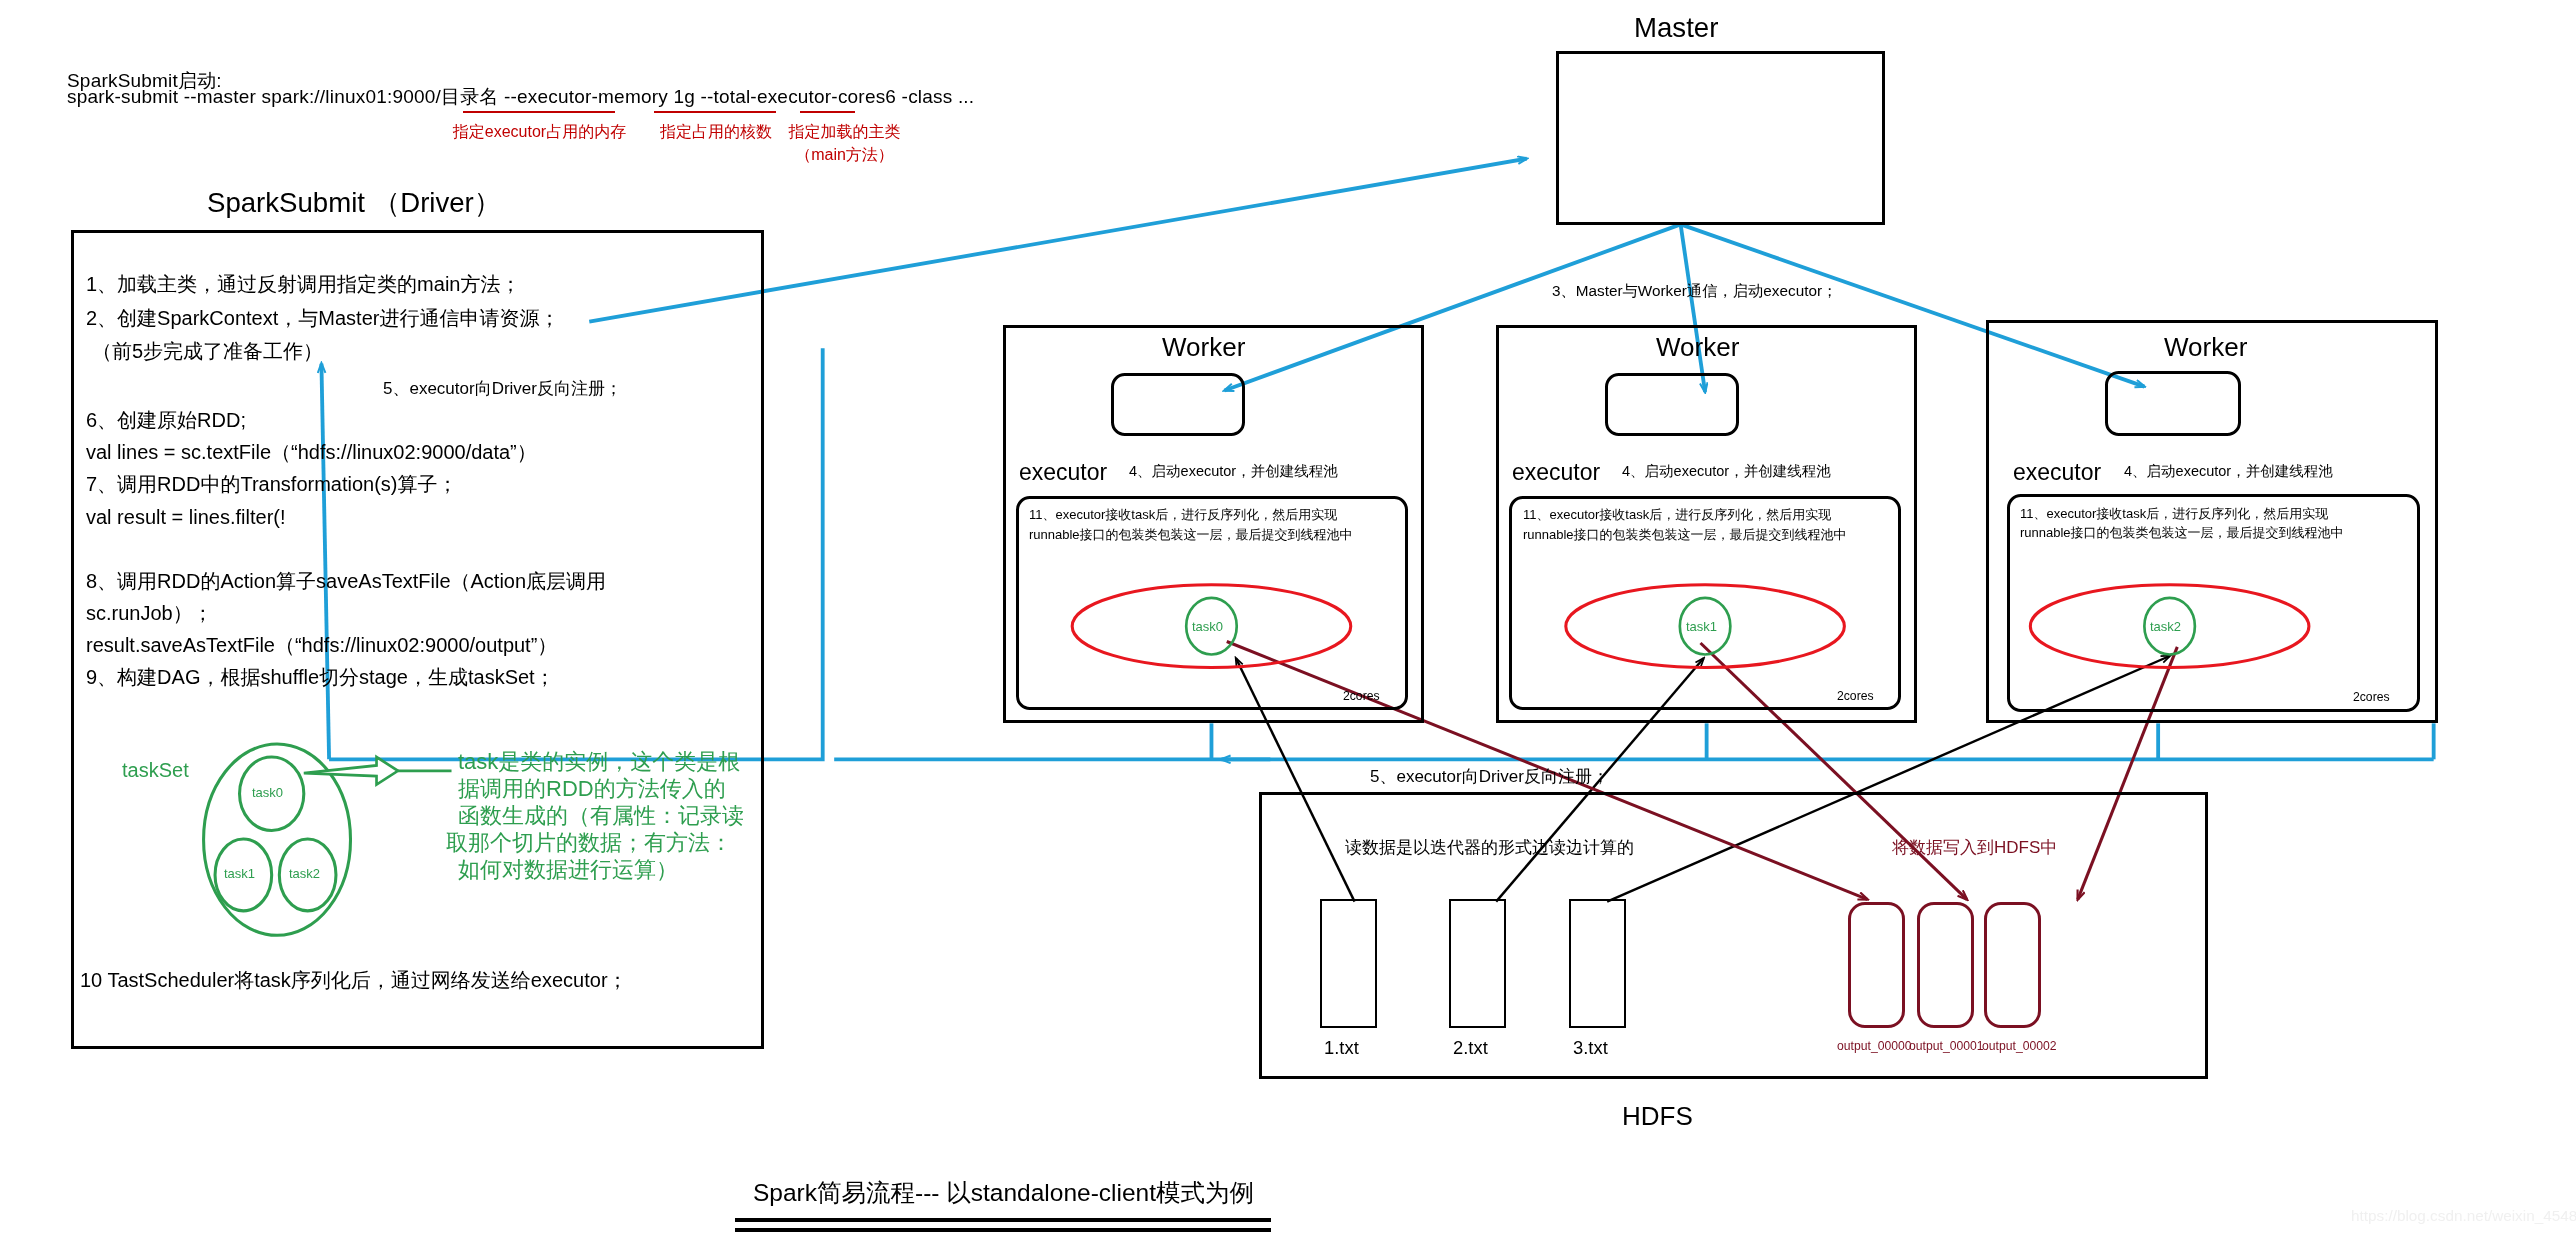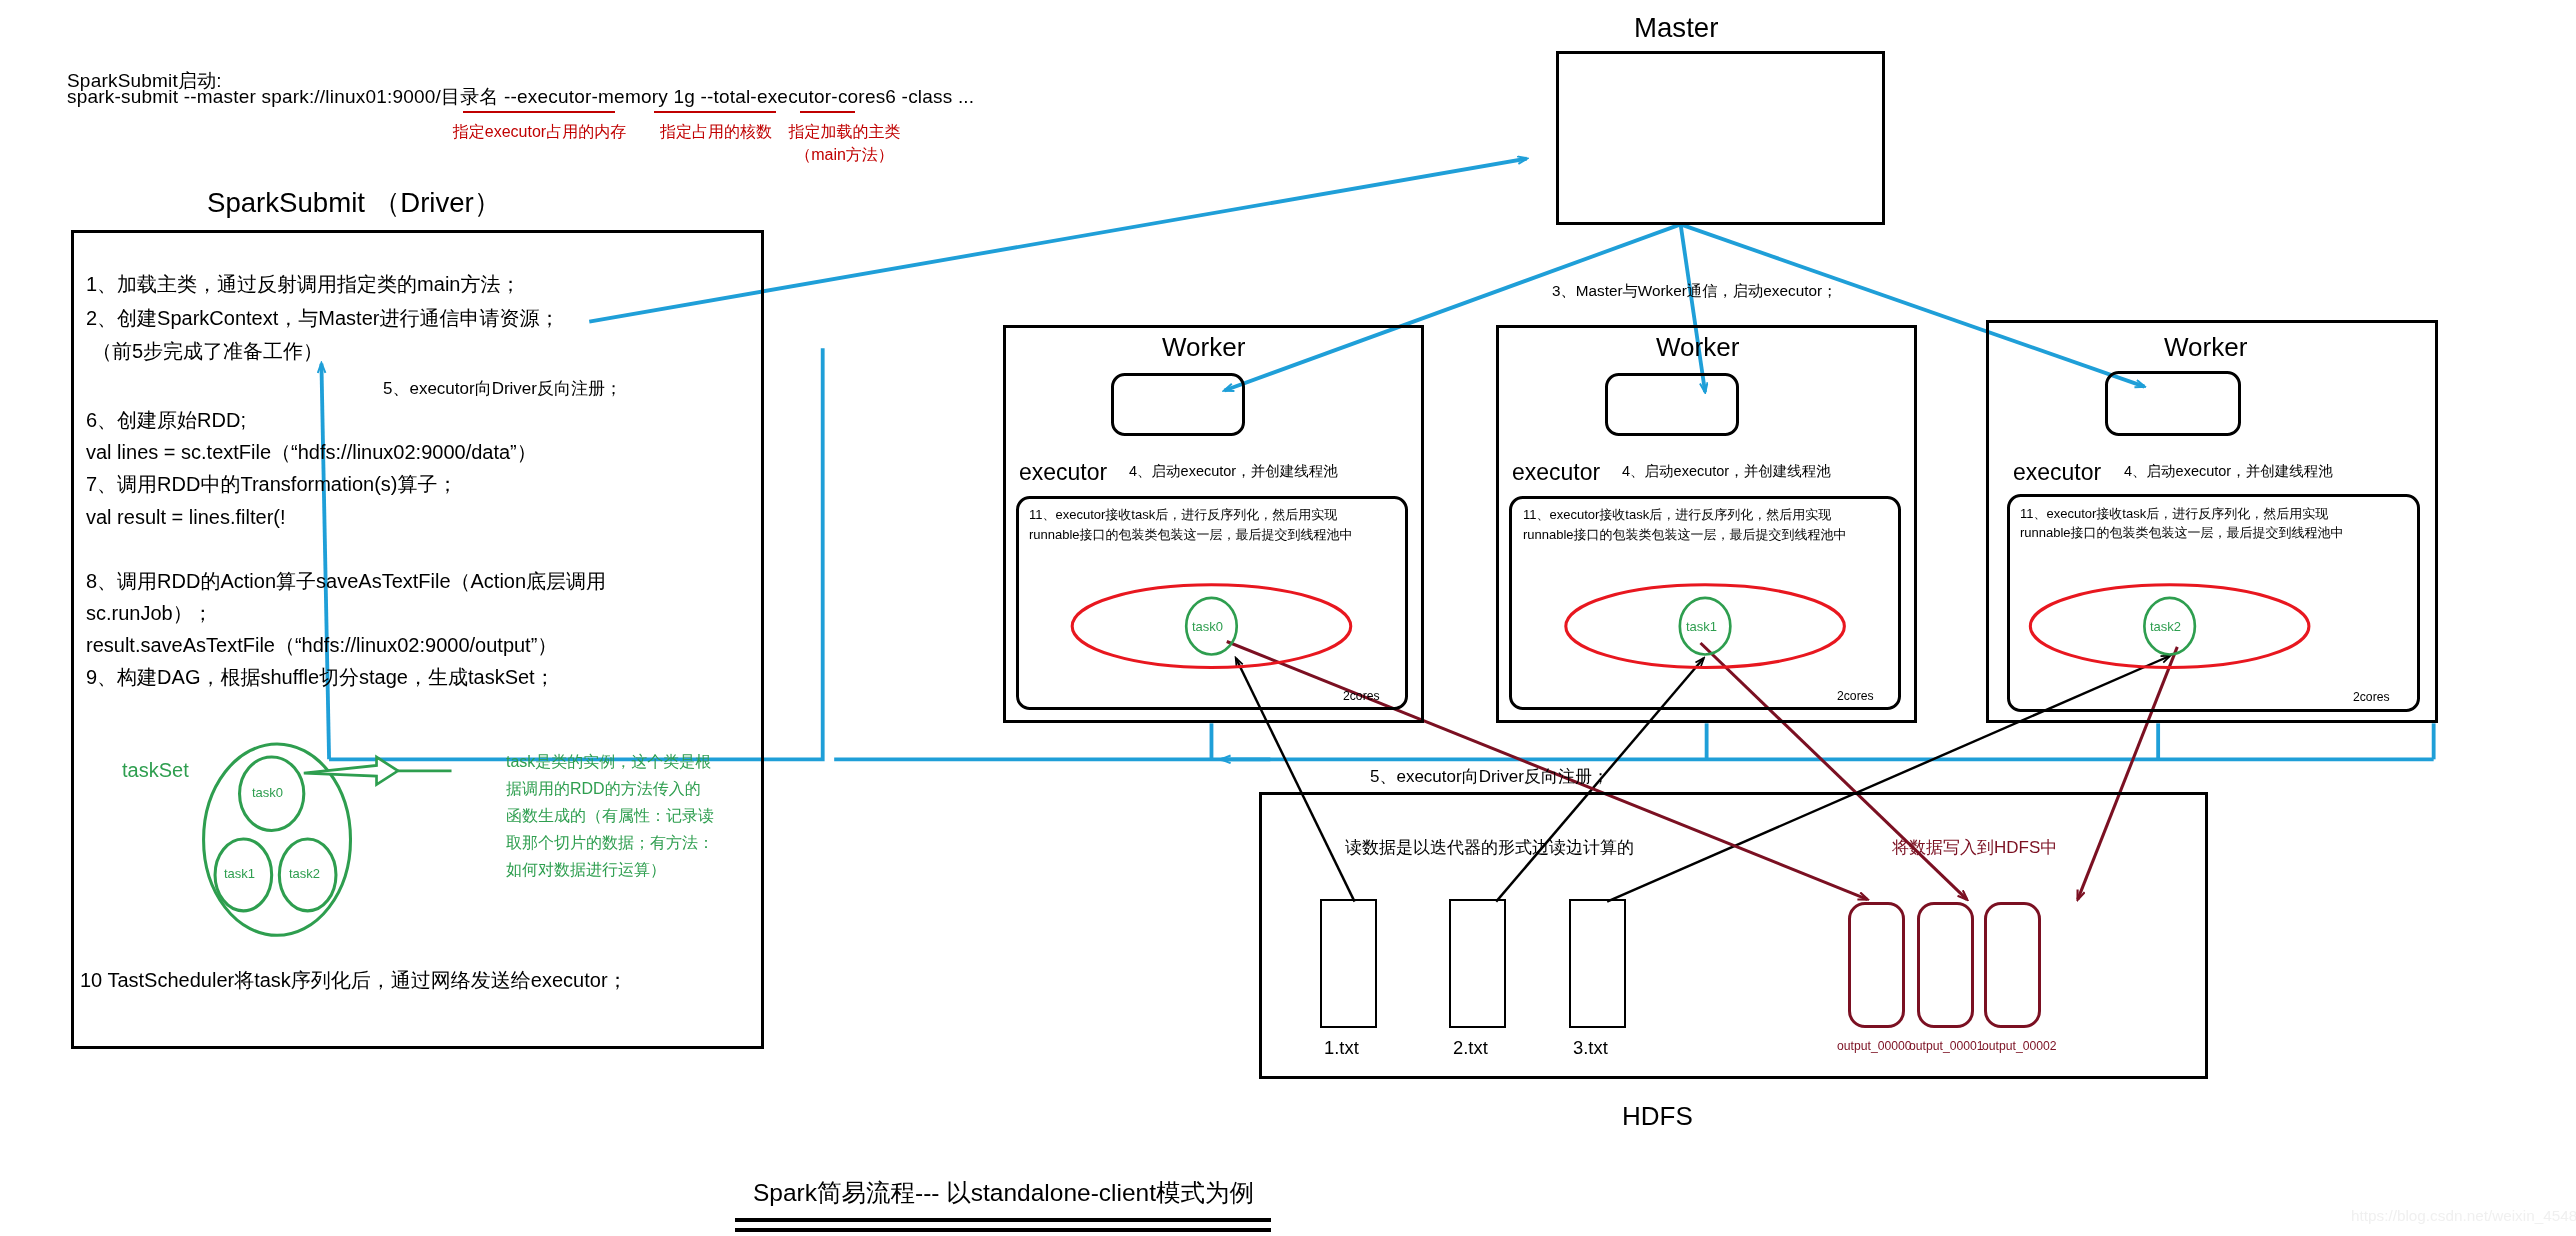--- a/index.html
+++ b/index.html
@@ -26,21 +26,21 @@
   
   .drv-txt{position:absolute;font-size:20px;color:#000;line-height:32px;white-space:nowrap;}
 
   
   .wk-exec-label{font-size:23px;color:#000;}
   .wk-step4{font-size:14.5px;color:#000;white-space:nowrap;}
   .wk-step11{position:absolute;font-size:13px;color:#000;line-height:20px;}
   .cores{position:absolute;font-size:12.2px;color:#000;}
   .task-label{position:absolute;font-size:13px;color:#2e9e4f;}
   .taskset-label{position:absolute;font-size:20px;color:#2e9e4f;}
-  .green-note{position:absolute;font-size:16px;color:#2e9e4f;line-height:27px;margin-left:48px;}
+  .green-note{position:absolute;font-size:22px;color:#2e9e4f;line-height:27px;}
 
   
   .lbl{position:absolute;font-size:17px;color:#000;white-space:nowrap;}
   .lbl-sm{position:absolute;font-size:15.3px;color:#000;white-space:nowrap;}
   .lbl-red{position:absolute;font-size:17px;color:#7b1022;white-space:nowrap;}
   .lbl-red-sm{position:absolute;font-size:12.2px;color:#7b1022;white-space:nowrap;}
   .file-lbl{position:absolute;font-size:18.4px;color:#000;white-space:nowrap;}
 
   
   .foot{position:absolute;font-size:24.5px;color:#000;white-space:nowrap;}
@@ -156,21 +156,21 @@
   <div class="drv-txt" style="left:80px;top:964px;text-align:right;">10 TastScheduler将task序列化后，通过网络发送给executor；</div>
 
   <div class="taskset-label" style="left:122px;top:759px;">taskSet</div>
   <div class="task-label" style="left:252px;top:785px;">task0</div>
   <div class="task-label" style="left:224px;top:866px;">task1</div>
   <div class="task-label" style="left:289px;top:866px;">task2</div>
 
   <div class="green-note" style="left:458px;top:748px;">task是类的实例，这个类是根</div>
   <div class="green-note" style="left:458px;top:775px;">据调用的RDD的方法传入的</div>
   <div class="green-note" style="left:458px;top:802px;">函数生成的（有属性：记录读</div>
-  <div class="green-note" style="left:458px;top:829px;">取那个切片的数据；有方法：</div>
+  <div class="green-note" style="left:446px;top:829px;">取那个切片的数据；有方法：</div>
   <div class="green-note" style="left:458px;top:856px;">如何对数据进行运算）</div>
 
   <div class="lbl" style="left:383px;top:377px;">5、executor向Driver反向注册；</div>
 
   <div class="abs blk-title nowrap" style="left:1634px;top:12.2px;">Master</div>
   <div class="box" style="left:1556px;top:51px;width:329px;height:174px;"></div>
 
   <div class="lbl-sm" style="left:1552px;top:281px;">3、Master与Worker通信，启动executor；</div>
 
   <div class="box" style="left:1003px;top:325px;width:421px;height:398px;"></div>

